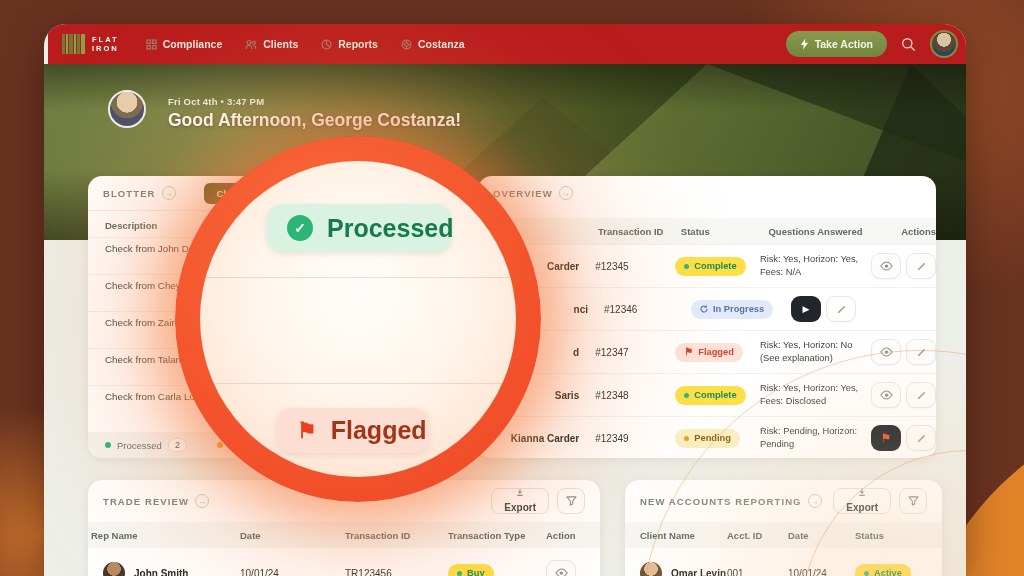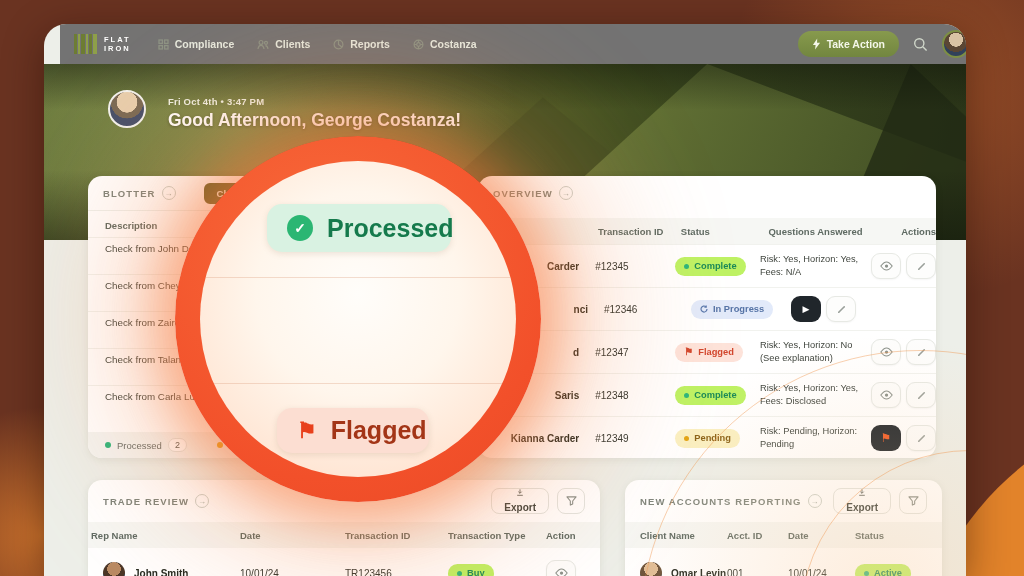--- a/index.html
+++ b/index.html
@@ -8,21 +8,21 @@
   .bg-glow-tr{position:absolute;right:-120px;top:-120px;width:420px;height:420px;border-radius:50%;
     background:radial-gradient(circle,rgba(205,110,45,.45),rgba(205,110,45,0) 70%);}
   .bg-glow-bl{position:absolute;left:-90px;bottom:-90px;width:260px;height:260px;border-radius:50%;
     background:radial-gradient(circle,rgba(236,135,48,.75),rgba(236,135,48,0) 70%);}
   .bg-orange-circle{position:absolute;left:910px;top:400px;width:600px;height:600px;border-radius:50%;background:#e2832a;}
 
   .window{position:absolute;left:44px;top:24px;width:922px;height:552px;background:#edefe9;
     border-radius:22px 22px 0 0;overflow:hidden;box-shadow:0 10px 40px rgba(30,10,0,.45);}
 
   
-  .nav{position:absolute;left:16px;top:0;width:100%;height:40px;background:#737373;display:flex;align-items:center;z-index:6;}
+  .nav{position:absolute;left:4px;top:0;width:100%;height:40px;background:#b91c1c;display:flex;align-items:center;z-index:6;}
   .brand{display:flex;align-items:center;gap:7px;margin-left:14px;}
   .brand-bars{display:flex;gap:1px;align-items:flex-end;height:20px;}
   .brand-bars i{display:block;background:#8ea04a;}
   .brand-bars i:nth-child(odd){background:#6d7d33;}
   .brand-txt{color:#fff;font-size:7.5px;font-weight:bold;letter-spacing:2px;line-height:1.25;}
   .nav-items{display:flex;gap:23px;margin-left:27px;}
   .nav-item{display:flex;align-items:center;gap:6px;color:#e6eadf;font-size:10.5px;font-weight:bold;cursor:pointer;}
   .nav-item svg{opacity:.65;}
   .nav-right{margin-left:auto;display:flex;align-items:center;gap:14px;margin-right:12px;}
   .take-action{display:flex;align-items:center;gap:6px;background:linear-gradient(#879a4d,#72863f);
@@ -80,21 +80,21 @@
   .ov-row{display:flex;align-items:center;height:43px;border-top:1px solid #f1f2ee;font-size:10px;color:#30352f;}
   .ov-name{width:126px;text-align:right;padding-right:16px;font-weight:bold;color:#23281f;}
   .ov-txn{width:87px;}
   .ov-status{width:92px;}
   .ov-q{width:112px;font-size:9.3px;line-height:1.35;color:#41463f;}
   .ov-actions{display:flex;gap:5px;margin-left:8px;}
   .c-name{width:126px;}.c-txn{width:87px;padding-left:0;}.c-status{width:92px;}.c-q{width:112px;}.c-act{margin-left:26px;text-align:center;}
 
   .pill{display:inline-flex;align-items:center;gap:5px;height:19px;border-radius:10px;padding:0 9px;
     font-size:9.3px;font-weight:bold;}
-  .p-green{background:#bef264;color:#1b8a58;}
+  .p-green{background:#fde047;color:#1b8a58;}
   .p-blue{background:#e2eafa;color:#5674a6;}
   .p-red{background:#fde3da;color:#d2472e;}
   .p-yellow{background:#faf0c2;color:#8a6116;}
   .pill .dot{width:5px;height:5px;}
   .flag-glyph{font-size:10px;line-height:1;}
 
   .iconbtn{width:30px;height:26px;border-radius:9px;border:1px solid #e7e9e4;background:#fdfdfc;
     display:inline-flex;align-items:center;justify-content:center;cursor:pointer;box-shadow:0 1px 2px rgba(0,0,0,.04);}
   .blackbtn{width:30px;height:26px;border-radius:9px;border:none;background:#20262b;color:#fff;
     display:inline-flex;align-items:center;justify-content:center;cursor:pointer;font-size:9px;}

